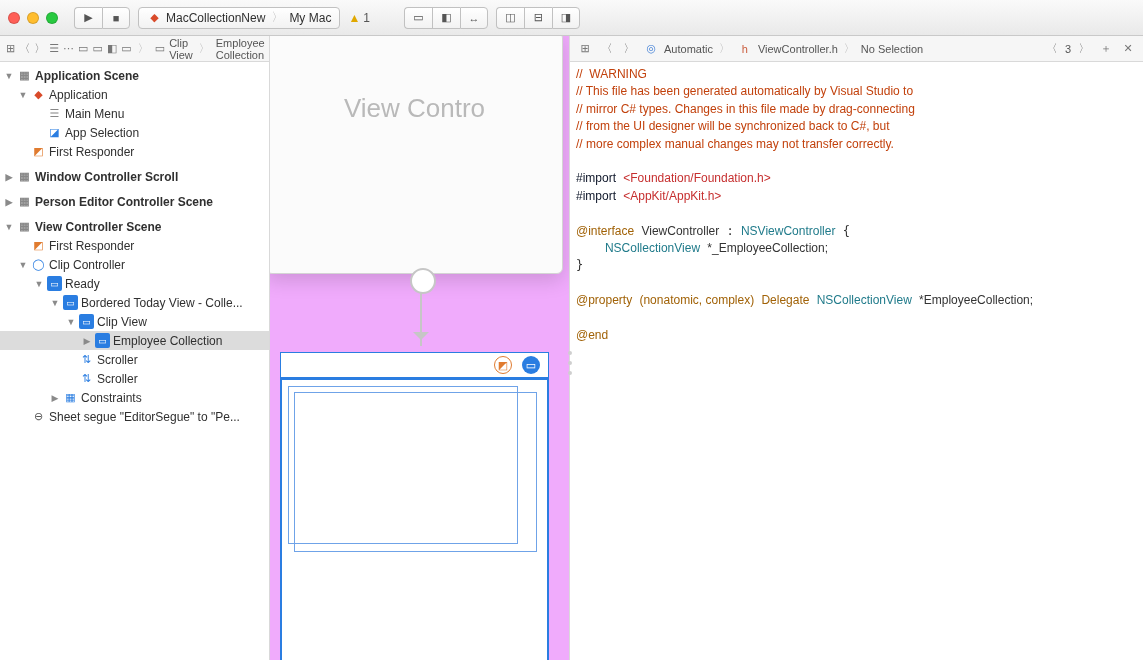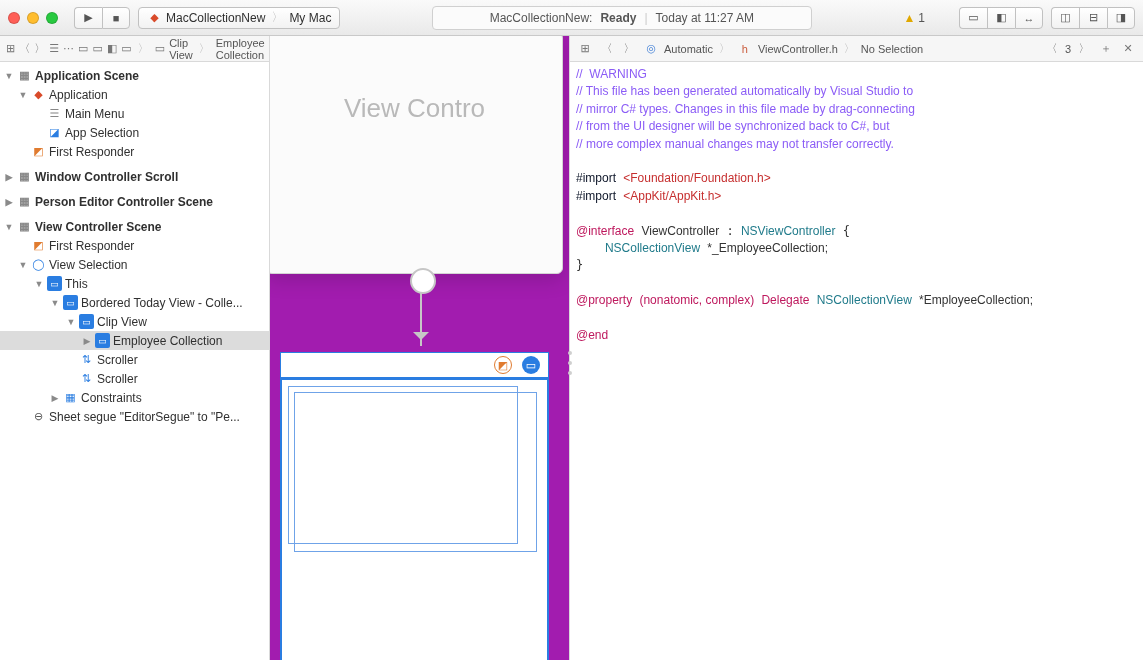--- a/index.html
+++ b/index.html
@@ -41,36 +41,36 @@
 .tree .row.sel { background:#dcdcdc; }
 .tree .row .disc { width:10px; color:#8a8a8a; font-size:9px; text-align:center; }
 .tree .row.head { font-weight:600; }
 .tree .ind1{padding-left:18px}.tree .ind2{padding-left:34px}.tree .ind3{padding-left:50px}.tree .ind4{padding-left:66px}.tree .ind5{padding-left:82px}
 .ico { width:15px; height:15px; display:inline-flex; align-items:center; justify-content:center; font-size:11px; }
 .ico.cube{color:#e07b2f}.ico.vc{color:#2a7de1}.ico.view{background:#2a7de1;color:#fff;border-radius:2px;font-size:9px}
 .ico.scroll{color:#2a7de1}.ico.const{color:#2a7de1}.ico.segue{color:#555}
 .ico.app{color:#d94b2b}.ico.menu{color:#888}.ico.win{color:#888}
 
 
-.canvas { flex:1; background:#a21caf; position:relative; overflow:hidden;text-decoration:underline; }
+.canvas { flex:1; background:#f0abfc; position:relative; overflow:hidden;text-decoration:underline; }
 .panel-shadow { position:absolute; left:-4px; top:-4px; right:6px; height:242px; border:1px solid #d4d4d4; border-radius:6px; background:#fbfbfb; box-shadow:0 6px 20px rgba(0,0,0,.15); display:flex; align-items:flex-start; justify-content:center; padding-top:60px; color:#b9b9b9; font-size:26px; font-weight:500; }
 .arrow { position:absolute; left:50%; top:250px; width:2px; height:60px; background:#c6c6c6; }
 .arrow::before { content:""; position:absolute; top:-18px; left:-10px; width:22px; height:22px; border:2px solid #c6c6c6; border-radius:50%; background:#fff; }
 .arrow::after { content:""; position:absolute; bottom:-2px; left:-7px; border:8px solid transparent; border-top-color:#c6c6c6; }
 .sel-header { position:absolute; top:316px; left:10px; right:20px; height:26px; border:1px solid #2a7de1; background:#fff; display:flex; align-items:center; justify-content:flex-end; gap:10px; padding-right:8px; }
 .sel-header .h-ico { width:18px;height:18px; border-radius:50%; display:flex;align-items:center;justify-content:center; font-size:11px; }
 .h-ico.o{color:#e07b2f;border:1.5px solid #e07b2f}
 .h-ico.b{background:#2a7de1;color:#fff}
 .sel-body { position:absolute; top:342px; left:10px; right:20px; height:290px; border:2px solid #2a7de1; background:#fff; }
 .sel-body .inner1 { position:absolute; top:6px; left:6px; width:230px; height:158px; border:1px solid #6fa3e8; }
 .sel-body .inner2 { position:absolute; top:12px; left:12px; width:243px; height:160px; border:1px solid #6fa3e8; }
 
 
 .code { flex:1; font-family: Menlo, Consolas, monospace; font-size:12px; line-height:1.45; padding:4px 6px; white-space:pre; overflow:auto; color:#333; }
-.c-green{color:#8b5cf6}.c-brown{color:#0f172a}.c-red{color:#c62f2f}.c-purple{color:#be185d}.c-teal{color:#1f7a8a}
+.c-green{color:#c2410c}.c-brown{color:#0f172a}.c-red{color:#c62f2f}.c-purple{color:#a16207}.c-teal{color:#1f7a8a}
 
 .left .crumbbar { border-top: none; }
 .grip { position:absolute; top:50%; left:-4px; width:8px;height:30px; display:flex; flex-direction:column; justify-content:space-around; }
 .grip span{width:4px;height:4px;border-radius:50%;background:#cfcfcf;margin:0 auto}
 </style>
 </head>
 <body>
 
 <div class="toolbar">
   <div class="traffic">
@@ -81,26 +81,20 @@
   <div class="seg">
     <div class="tb-btn">▶</div>
     <div class="tb-btn">■</div>
   </div>
   <div class="scheme">
     <span class="ico app">◆</span>
     <span>MacCollectionNew</span>
     <span class="div">〉</span>
     <span>My Mac</span>
   </div>
-  <div class="status-pill">
-    <span>MacCollectionNew:</span>
-    <b>Ready</b>
-    <span class="sep">|</span>
-    <span>Today at 11:27 AM</span>
-  </div>
   <div class="warn-badge">
     <span class="tri warn">▲</span>
     <span>1</span>
   </div>
   <div style="width:18px"></div>
   <div class="seg">
     <div class="tb-btn">▭</div>
     <div class="tb-btn">◧</div>
     <div class="tb-btn">↔</div>
   </div>
@@ -178,26 +172,26 @@
           <span>View Controller Scene</span>
         </div>
       <div class="row ind1">
           <span class="disc"></span>
           <span class="ico cube">◩</span>
           <span>First Responder</span>
         </div>
       <div class="row ind1">
           <span class="disc">▼</span>
           <span class="ico vc">◯</span>
-          <span>View Selection</span>
+          <span>Clip Controller</span>
         </div>
       <div class="row ind2">
           <span class="disc">▼</span>
           <span class="ico view">▭</span>
-          <span>This</span>
+          <span>Ready</span>
         </div>
       <div class="row ind3">
           <span class="disc">▼</span>
           <span class="ico view">▭</span>
           <span>Bordered Today View - Colle...</span>
         </div>
       <div class="row ind4">
           <span class="disc">▼</span>
           <span class="ico view">▭</span>
           <span>Clip View</span>

